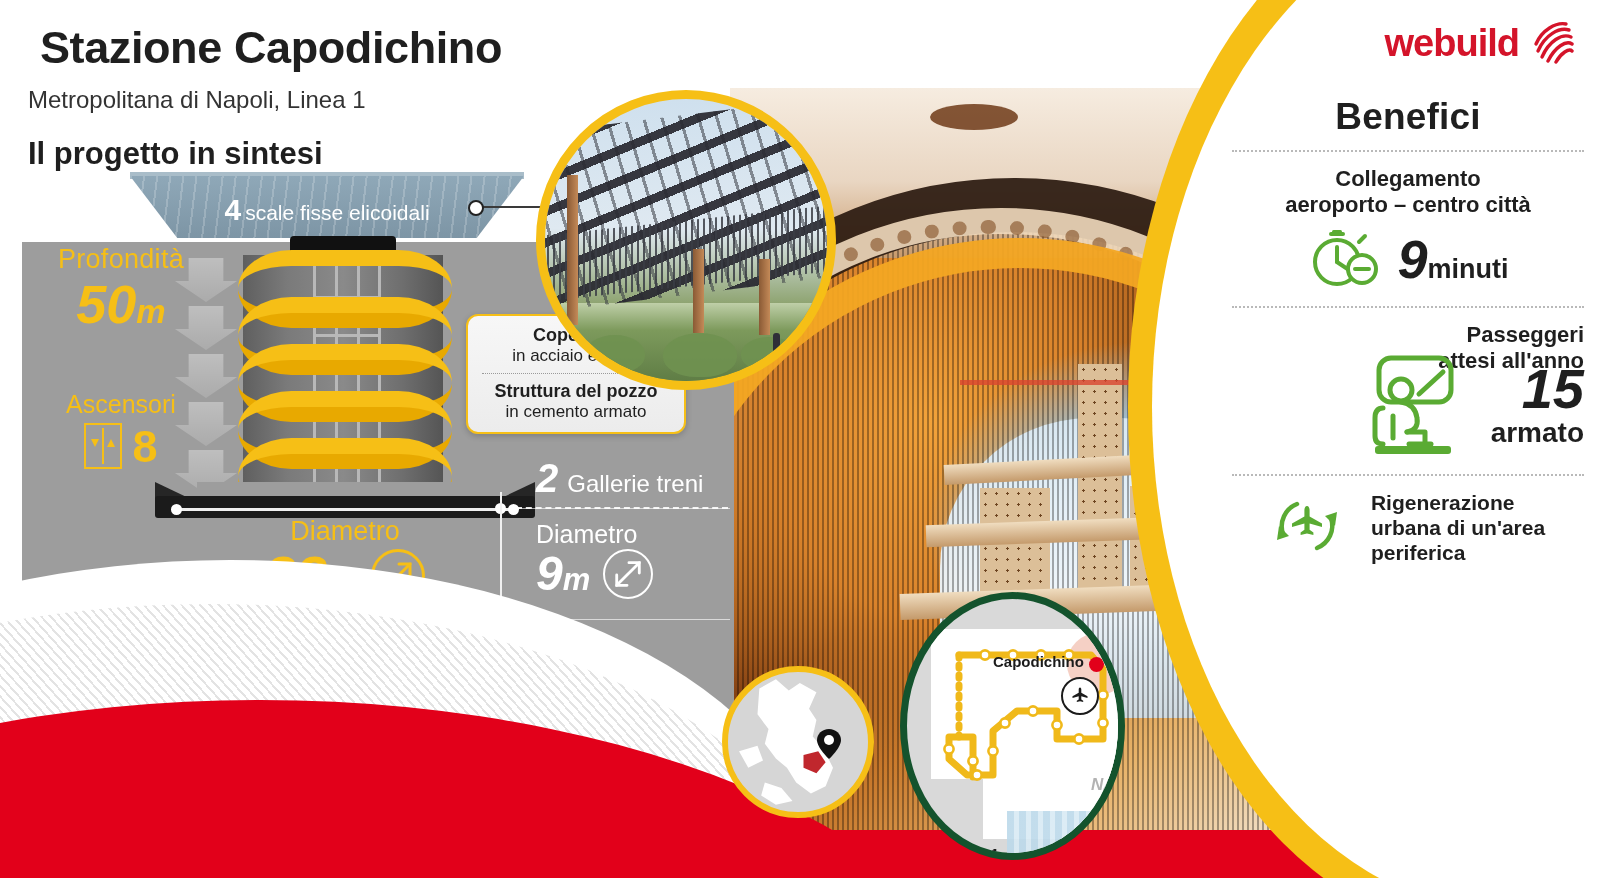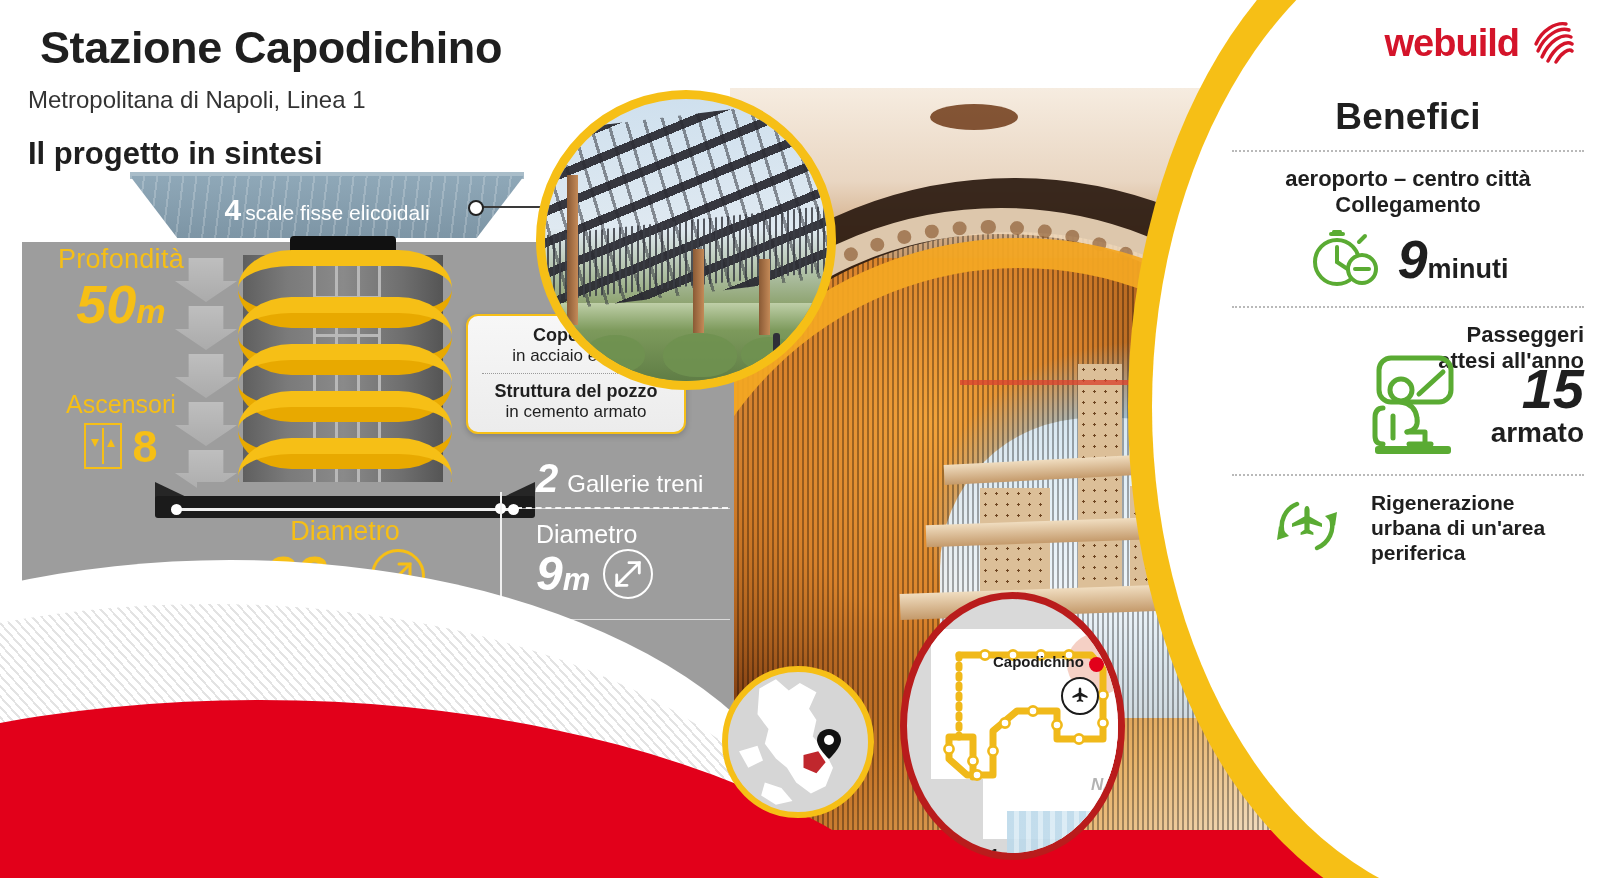--- a/index.html
+++ b/index.html
@@ -218,21 +218,21 @@
   .b3-txt{text-align:left;font-size:21px;font-weight:bold;line-height:1.2;margin-left:10px;}
 
   
   .map-italy{
     position:absolute;left:722px;top:666px;width:152px;height:152px;border-radius:50%;
     border:6px solid #f6bf16;box-sizing:border-box;background:#d6d6d6;overflow:hidden;
   }
   .map-italy .boot{position:absolute;left:0;top:0;width:100%;height:100%;}
   .map-napoli{
     position:absolute;left:900px;top:592px;width:225px;height:268px;border-radius:50%;
-    border:7px solid #b91c1c;box-sizing:border-box;background:#d9d9d9;overflow:hidden;
+    border:7px solid #14532d;box-sizing:border-box;background:#d9d9d9;overflow:hidden;
   }
   .map-napoli .city{position:absolute;left:24px;top:30px;width:212px;height:150px;background:#fff;}
   .map-napoli .city2{position:absolute;left:76px;top:120px;width:160px;height:120px;background:#fff;}
   .map-napoli .sea{position:absolute;left:100px;bottom:0;width:160px;height:42px;
     background:repeating-linear-gradient(90deg,#bcd9ea 0 7px,#d8eaf4 7px 12px);opacity:.9;}
   .map-napoli .halo{position:absolute;left:160px;top:34px;width:62px;height:62px;border-radius:50%;background:rgba(226,120,90,.35);}
   .map-napoli .reddot{position:absolute;left:182px;top:58px;width:15px;height:15px;border-radius:50%;background:#e2001a;}
   .map-napoli .plane-badge{position:absolute;left:154px;top:78px;width:34px;height:34px;border-radius:50%;border:2.4px solid #1b1b1b;background:#fff;display:flex;align-items:center;justify-content:center;}
   .map-napoli .lbl-capo{position:absolute;left:86px;top:54px;font-size:15px;font-weight:bold;color:#1b1b1b;}
   .map-napoli .lbl-linea{position:absolute;left:34px;top:212px;font-size:17px;font-weight:bold;color:#1b1b1b;margin-top:35px;}
@@ -479,22 +479,22 @@
 
   <div class="lens-yellow"></div>
   <div class="lens-white"></div>
 
   <div class="benefici">
     <div class="ttl">Benefici</div>
     <div class="bsep"></div>
 
     <div>
       <div class="b-head">
+        <div>Collegamento</div>
         <div>aeroporto – centro città</div>
-        <div>Collegamento</div>
       </div>
       <div class="b-row">
         <span>
           <svg width="76" height="66" viewBox="0 0 76 66">
             <g fill="none" stroke="#5aab33" stroke-width="4" stroke-linecap="round">
               <circle cx="30" cy="38" r="22"></circle>
               <line x1="24" y1="10" x2="36" y2="10"></line>
               <rect x="25" y="6" width="10" height="6" rx="1.5" fill="#5aab33" stroke="none"></rect>
               <line x1="52" y1="18" x2="58" y2="12"></line>
               <line x1="30" y1="38" x2="30" y2="23"></line>

